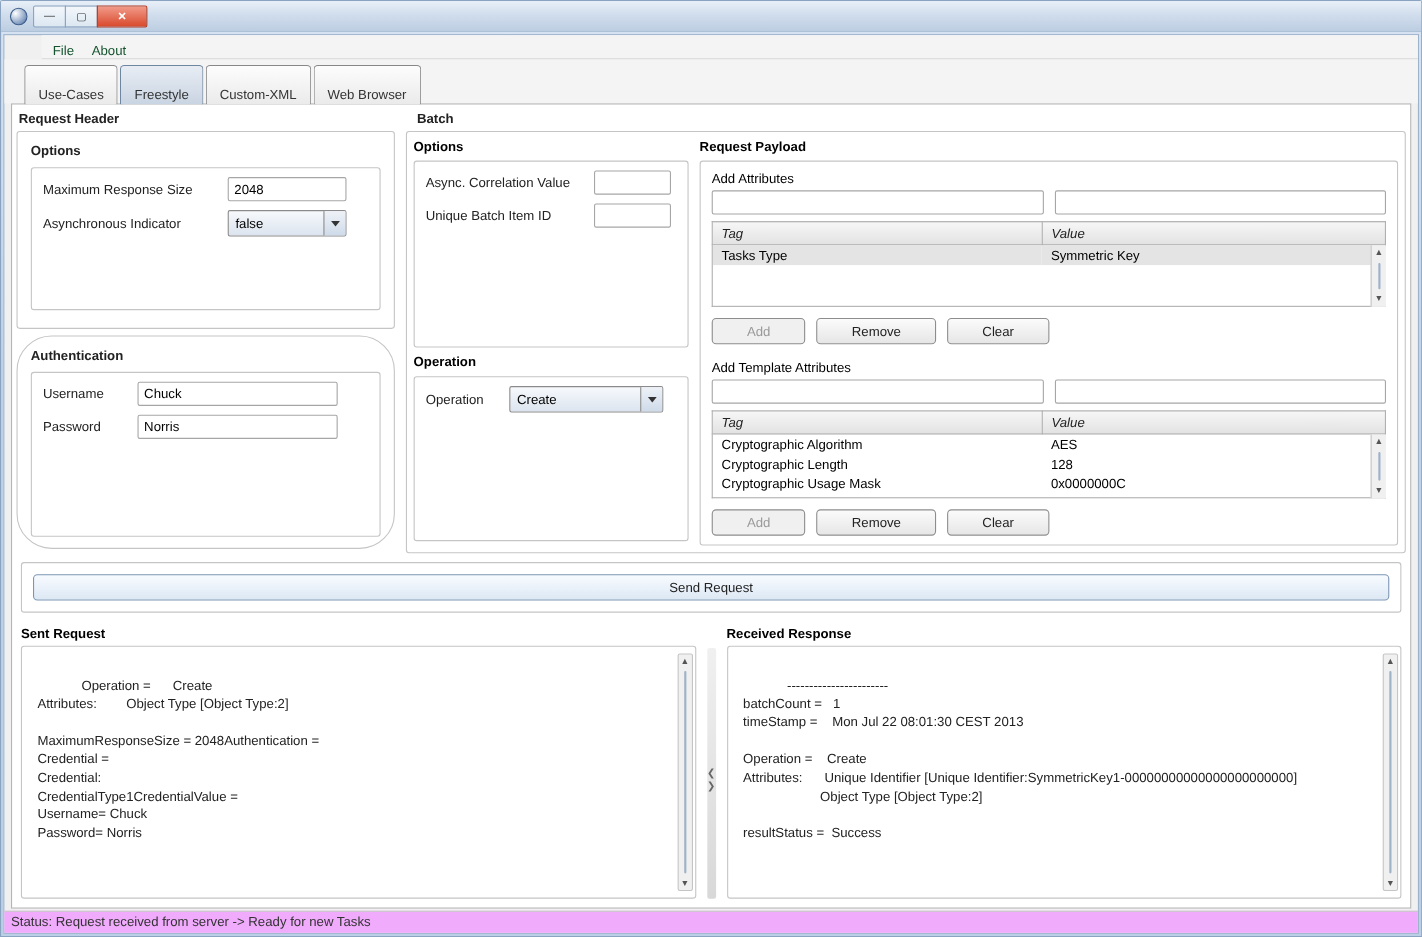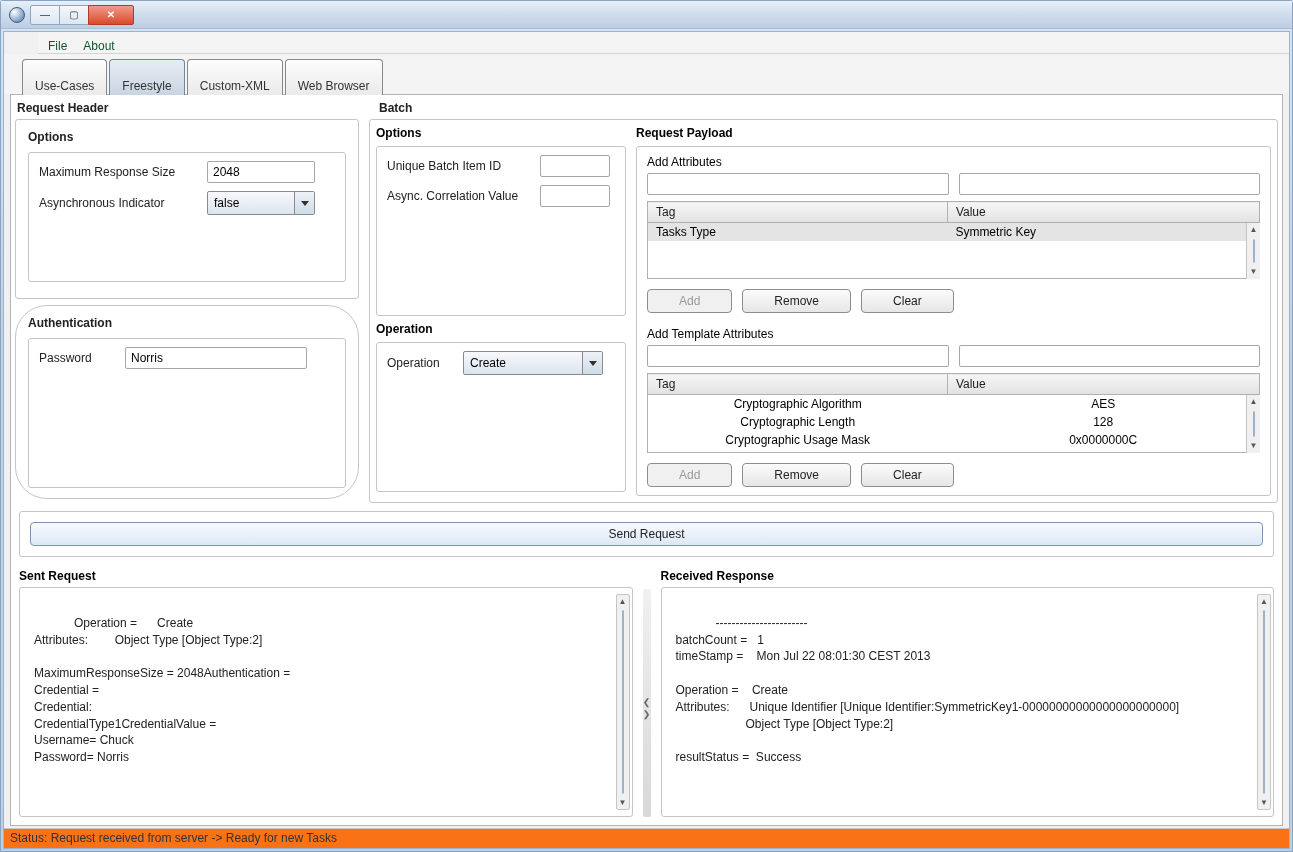--- a/index.html
+++ b/index.html
@@ -130,21 +130,21 @@
   .batch-options { min-height: 170px; }
   .payload-panel { flex: 1; display: flex; flex-direction: column; gap: 4px; padding: 8px 10px; }
   .attr-inputs { display: flex; gap: 10px; margin-bottom: 2px; }
   .attr-inputs input { flex: 1; height: 22px; }
   .tbl {
     border: 1px solid #b0b0b0; border-collapse: collapse; width: 100%;
     font-size: 12px; table-layout: fixed;
   }
   .tbl th {
     background: linear-gradient(#f6f6f6,#e2e2e2); text-align: left;
-    padding: 3px 8px; border: 1px solid #b0b0b0; font-weight: normal; color: #222;
+    padding: 3px 8px; border: 1px solid #b0b0b0; font-weight: normal; color: #222; font-style: italic;
   }
   .tbl td { padding: 2px 8px; border: none; }
   .tbl tr.sel td { background: #e4e4e4; }
   .tbl-wrap { position: relative; }
   .tbl-body { height: 56px; overflow: hidden; border: 1px solid #b0b0b0; border-top: none; }
   .tbl-body table { border: none; }
   .scroll-v {
     position: absolute; right: 0; top: 22px; bottom: 0; width: 14px;
     background: #f0f0f0; border-left: 1px solid #c5c5c5;
     display: flex; flex-direction: column; justify-content: space-between; align-items: center;
@@ -183,21 +183,21 @@
   .io-sep::before { content:"❮"; position:absolute; top:50%; transform: translateY(-60%); color:#666; font-size:9px; }
   .io-sep::after  { content:"❯"; position:absolute; top:50%; transform: translateY(60%); color:#666; font-size:9px; }
   .io-scroll {
     position: absolute; right: 2px; top: 6px; bottom: 6px; width: 14px;
     background: #f0f0f0; border: 1px solid #c5c5c5; border-radius: 2px;
     display: flex; flex-direction: column; justify-content: space-between; align-items: center;
   }
   .io-scroll .arr { font-size: 8px; color: #555; padding: 1px 0; }
   .io-scroll .thumb { flex: 1; margin: 2px 2px; background: linear-gradient(90deg,#e8eef5,#c9d6e5); border: 1px solid #9fb3c8; border-radius: 6px; }
   .statusbar {
-    height: 20px; background: #f97316; border-top: 1px solid #c9c9c9;
+    height: 20px; background: #f0abfc; border-top: 1px solid #c9c9c9;
     padding: 2px 6px; font-size: 12px; color: #333;
   }
 </style>
 </head>
 <body>
 
 <div class="window">
   <div class="titlebar">
     <div class="titlebar-icon"></div>
     <div class="win-btns">
@@ -244,39 +244,43 @@
                   <span class="arrow"></span>
                 </div>
               </div>
             </div>
           </div>
 
           <div class="panel" style="min-height:190px;border-radius:32px;">
             <p class="group-title">Authentication</p>
             <div class="inner-panel" style="height:150px;">
               <div class="form-row">
+                <label style="width:78px;">Username</label>
+                <input class="txt txt-mid" type="text" value="Chuck" style="">
+              </div>
+              <div class="form-row">
                 <label style="width:78px;">Password</label>
                 <input class="txt txt-mid" type="text" value="Norris" style="">
               </div>
             </div>
           </div>
         </div>
 
         <div class="col-right">
           <div class="batch-block">
             <div class="batch-col-left">
               <div>
                 <p class="subtitle">Options</p>
                 <div class="inner-panel batch-options">
                   <div class="form-row">
+                    <label style="width:145px;">Async. Correlation Value</label>
+                    <input class="txt txt-sm" type="text" value="" style="">
+                  </div>
+                  <div class="form-row">
                     <label style="width:145px;">Unique Batch Item ID</label>
-                    <input class="txt txt-sm" type="text" value="" style="">
-                  </div>
-                  <div class="form-row">
-                    <label style="width:145px;">Async. Correlation Value</label>
                     <input class="txt txt-sm" type="text" value="" style="">
                   </div>
                 </div>
               </div>
 
               <div>
                 <p class="subtitle">Operation</p>
                 <div class="inner-panel" style="height:150px;">
                   <div class="form-row">
                     <label style="width:68px;">Operation</label>
@@ -348,21 +352,21 @@
                         <col style="width:49%">
                         <col>
                       </colgroup>
                     <tbody>
                         <tr>
                       <th>Tag</th>
                       <th>Value</th>
                     </tr>
                   </tbody>
                     </table>
-                  <div class="tbl-body" style="height:58px;text-align:center;">
+                  <div class="tbl-body" style="height:58px;">
                     <table class="tbl" style="border-top:none;">
                       <colgroup>
                           <col style="width:49%">
                           <col>
                         </colgroup>
                       <tbody>
                           <tr>
                         <td>Cryptographic Algorithm</td>
                         <td>AES</td>
                       </tr>

